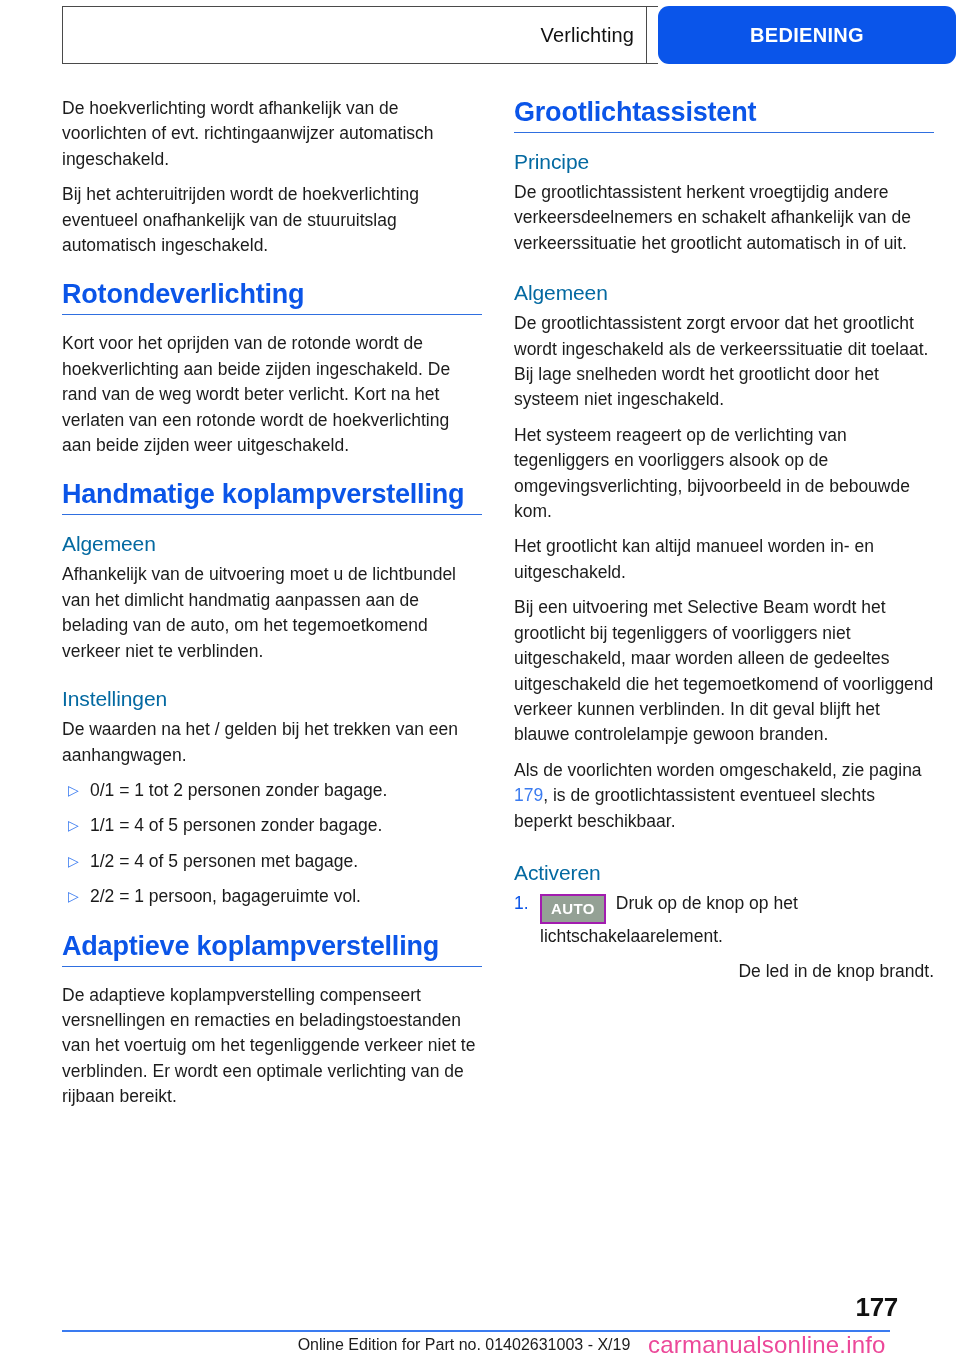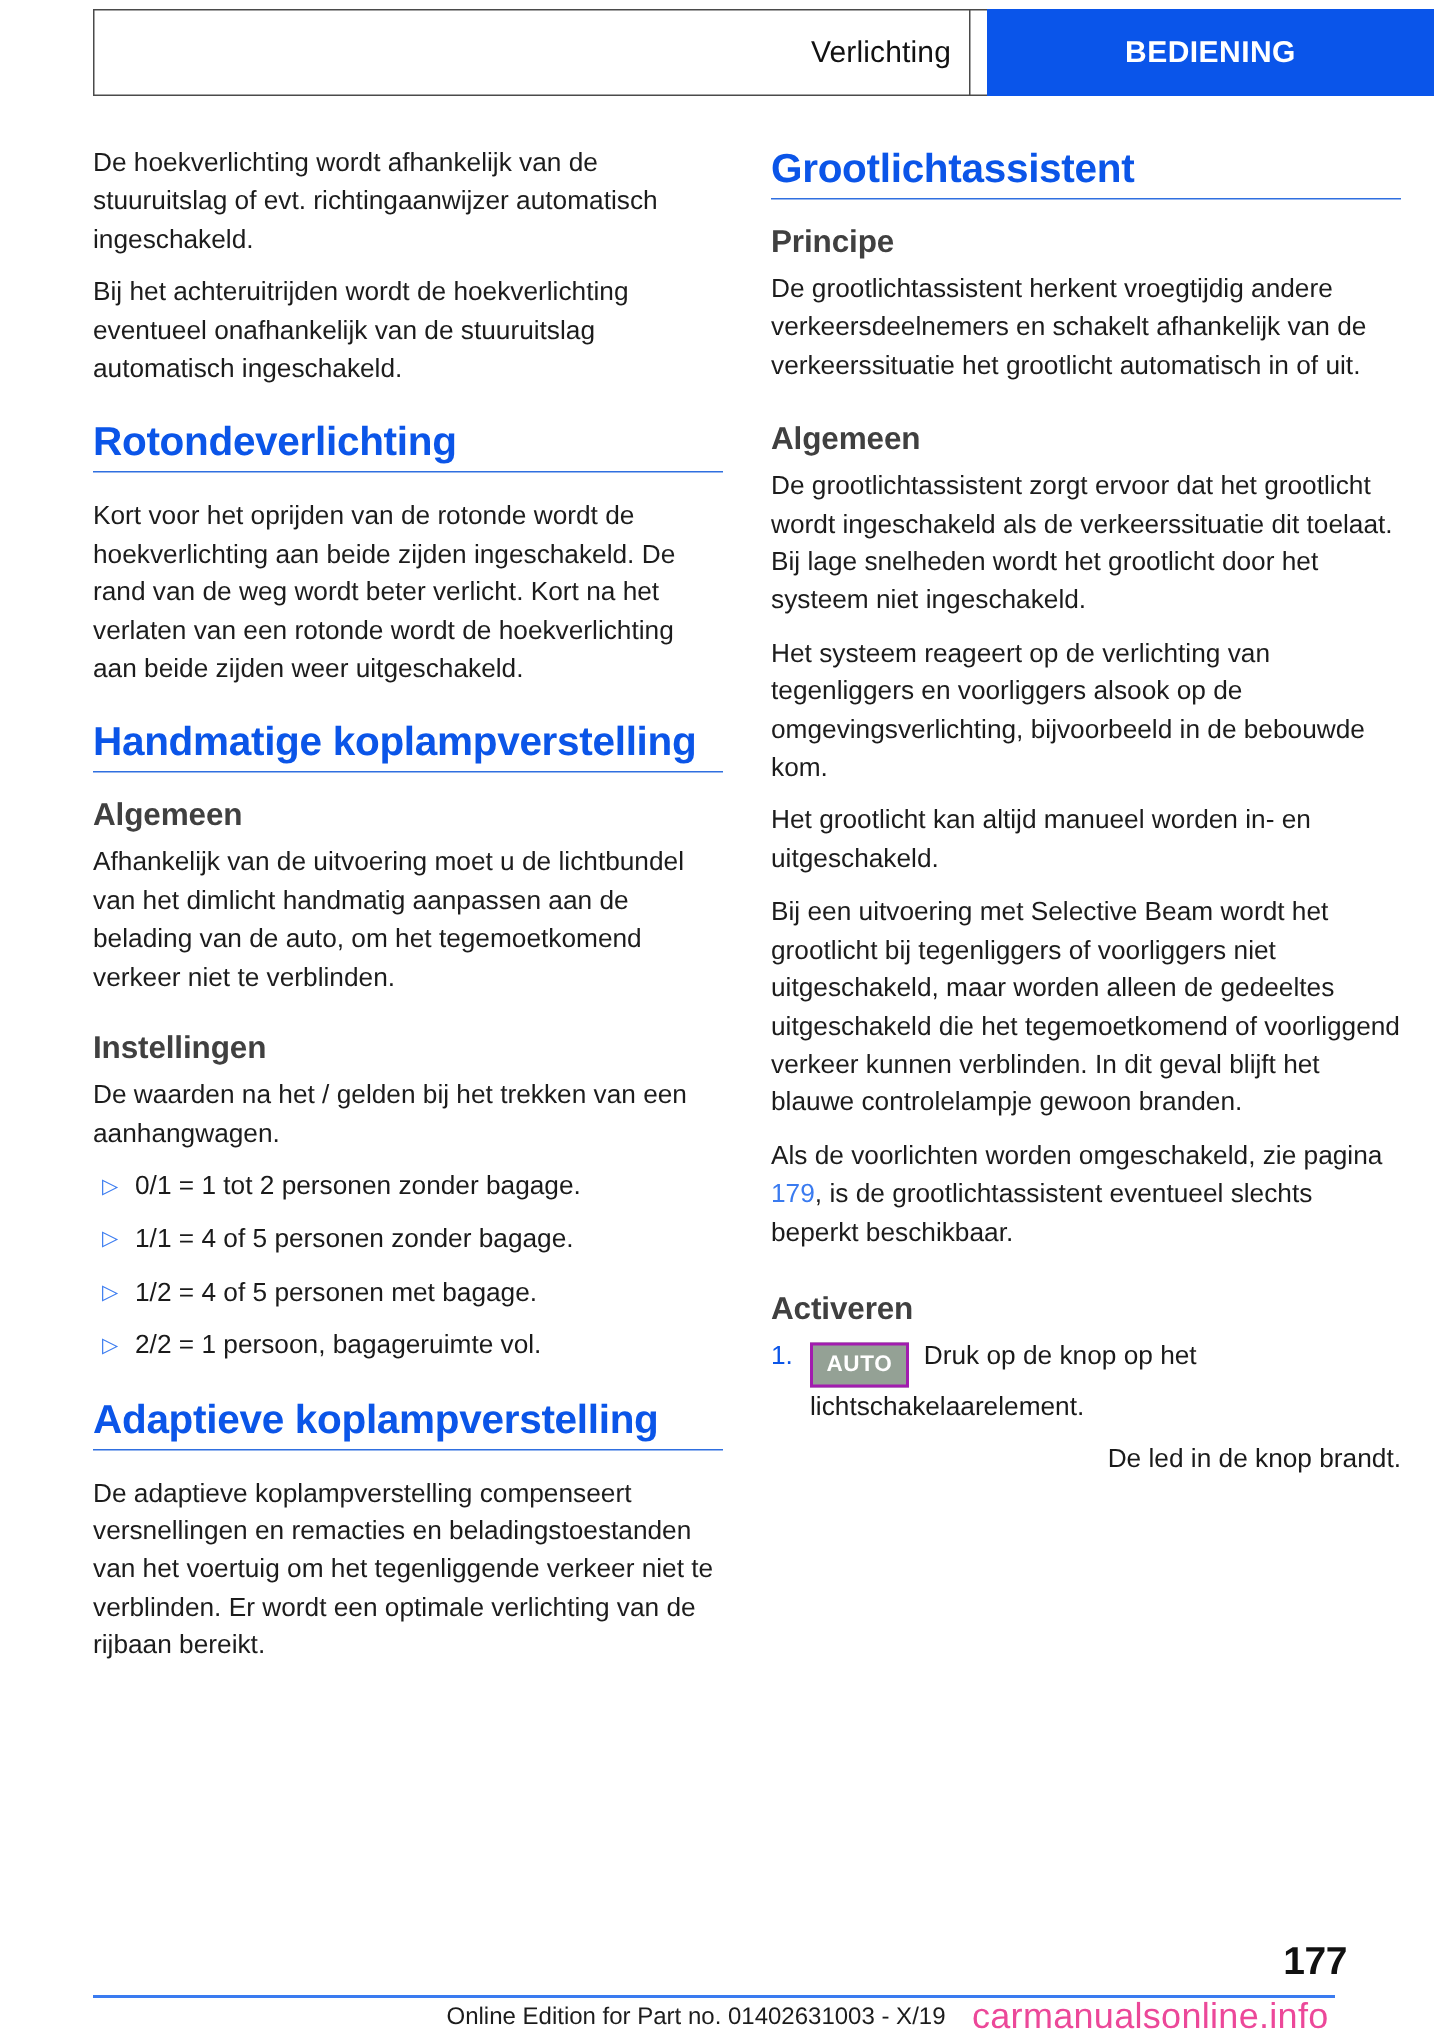--- a/index.html
+++ b/index.html
@@ -45,20 +45,21 @@
     border-bottom: 1px solid #4a4a4a;
     border-left: 1px solid #4a4a4a;
     background: #fff;
   }
   .header-right {
     flex: 1 1 auto;
     background: #0a55ea;
     display: flex;
     align-items: center;
     justify-content: center;
+    border-radius: 11px;
   }
   .header-right-label {
     font-size: 20px;
     font-weight: bold;
     color: #ffffff;
     letter-spacing: 0.3px;
   }
 
   
   .page-body {
@@ -95,22 +96,22 @@
   .sec-rule {
     border: none;
     border-top: 1.5px solid #2f6fe0;
     margin: 4px 0 16px 0;
     height: 0;
   }
   h2.sub-title {
     margin: 0 0 5px 0;
     font-size: 21px;
     line-height: 26px;
-    font-weight: bold;
-    color: #404040;
+    font-weight: normal;
+    color: #0369a1;
     letter-spacing: -0.1px;
   }
 
   .block { margin-bottom: 20px; }
 
   
   ul.bullets { list-style: none; margin: 4px 0 0 0; padding: 0; }
   ul.bullets li {
     display: flex;
     align-items: flex-start;
@@ -204,21 +205,21 @@
   <div class="header-right">
     <span class="header-right-label">BEDIENING</span>
   </div>
 </div>
 
 <div class="page-body">
 
   <div class="col col-left">
 
     <div class="block">
-      <p>De hoekverlichting wordt afhankelijk van de stuuruitslag of evt. richtingaanwijzer automatisch ingeschakeld.</p>
+      <p>De hoekverlichting wordt afhankelijk van de voorlichten of evt. richtingaanwijzer automatisch ingeschakeld.</p>
       <p>Bij het achteruitrijden wordt de hoekverlichting eventueel onafhankelijk van de stuuruitslag automatisch ingeschakeld.</p>
     </div>
 
     <div class="block">
       <h1 class="sec-title">Rotondeverlichting</h1>
       <hr class="sec-rule">
       <p>Kort voor het oprijden van de rotonde wordt de hoekverlichting aan beide zijden ingeschakeld. De rand van de weg wordt beter verlicht. Kort na het verlaten van een rotonde wordt de hoekverlichting aan beide zijden weer uitgeschakeld.</p>
     </div>
 
     <div class="block">

